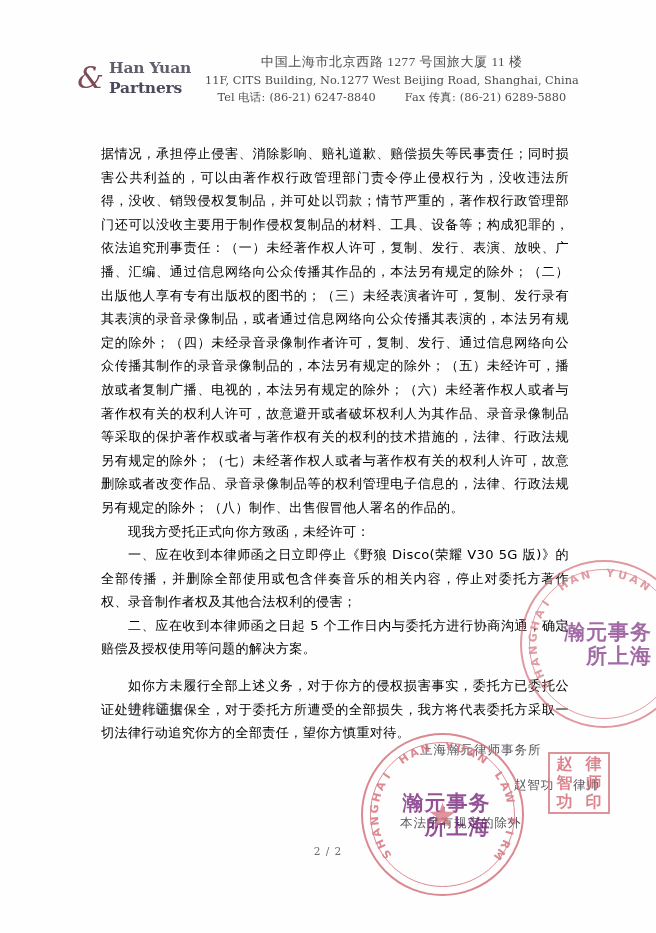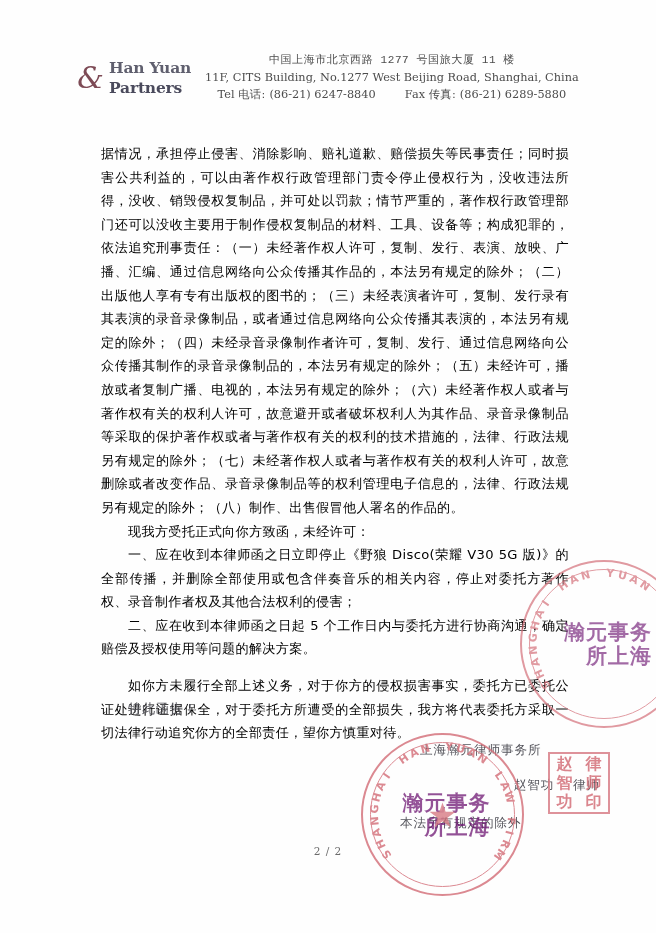--- a/index.html
+++ b/index.html
@@ -67,22 +67,22 @@
     color: #4c4c4c;
     white-space: nowrap;
   }
   .addr-line.firm {
     font-weight: bold;
     font-size: 12px;
     letter-spacing: 0.2px;
     color: #3d3d3d;
   }
   .addr-line.cn {
-    font-family: Liberation Mono, monospace;
-    font-size: 11px;
+    font-family: Liberation Serif, serif;
+    font-size: 13px;
     letter-spacing: 0.6px;
   }
   .addr-line.firm .cn-seg {
     font-family: "DejaVu Sans", "Liberation Sans", sans-serif;
     letter-spacing: 0.5px;
   }
   .addr-line.tel .cn-seg {
     font-family: "DejaVu Sans", "Liberation Sans", sans-serif;
     letter-spacing: 0.4px;
   }

